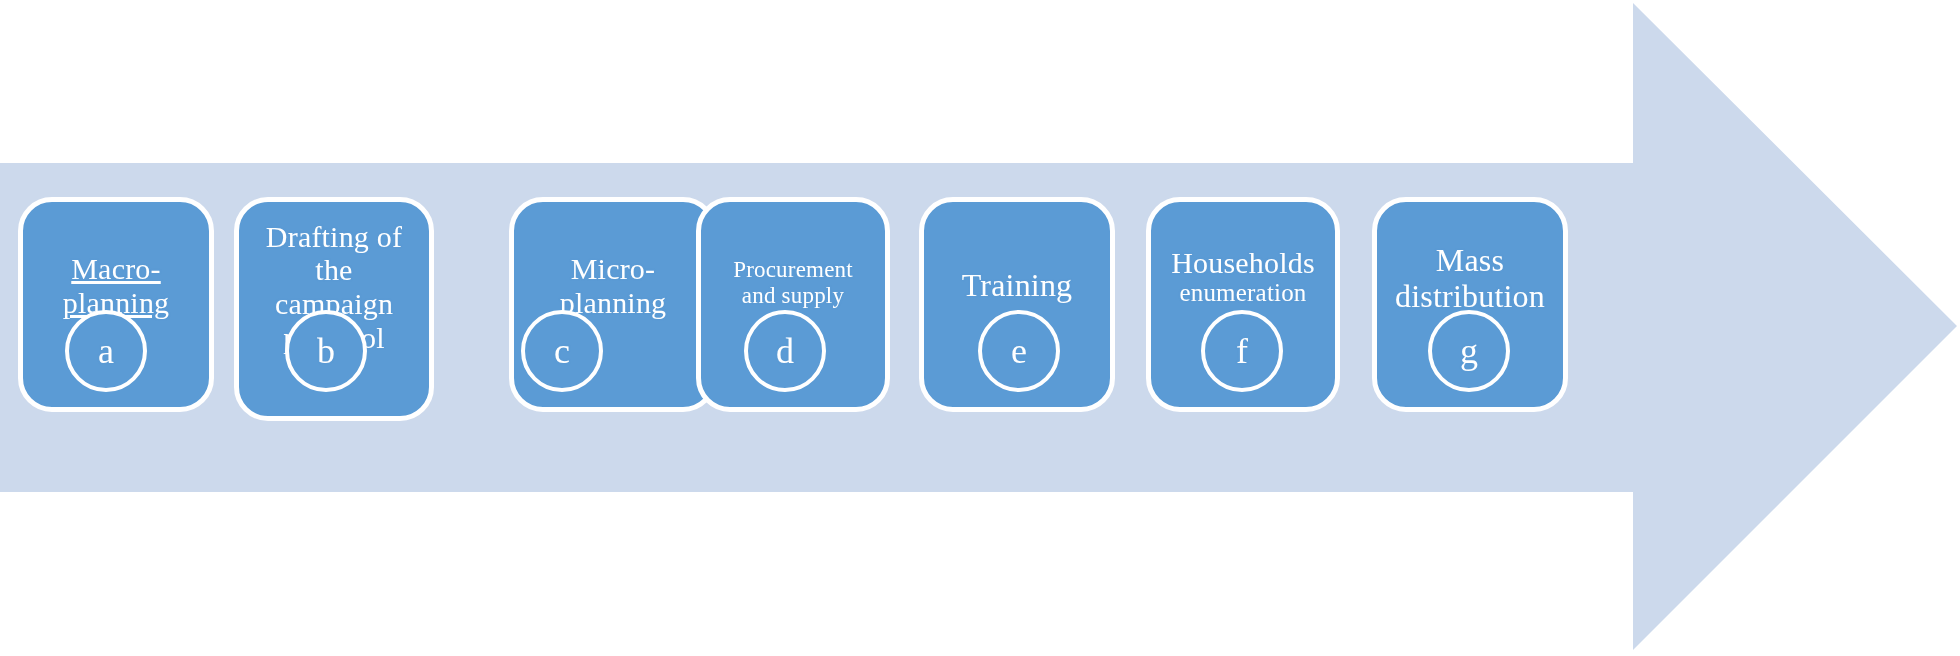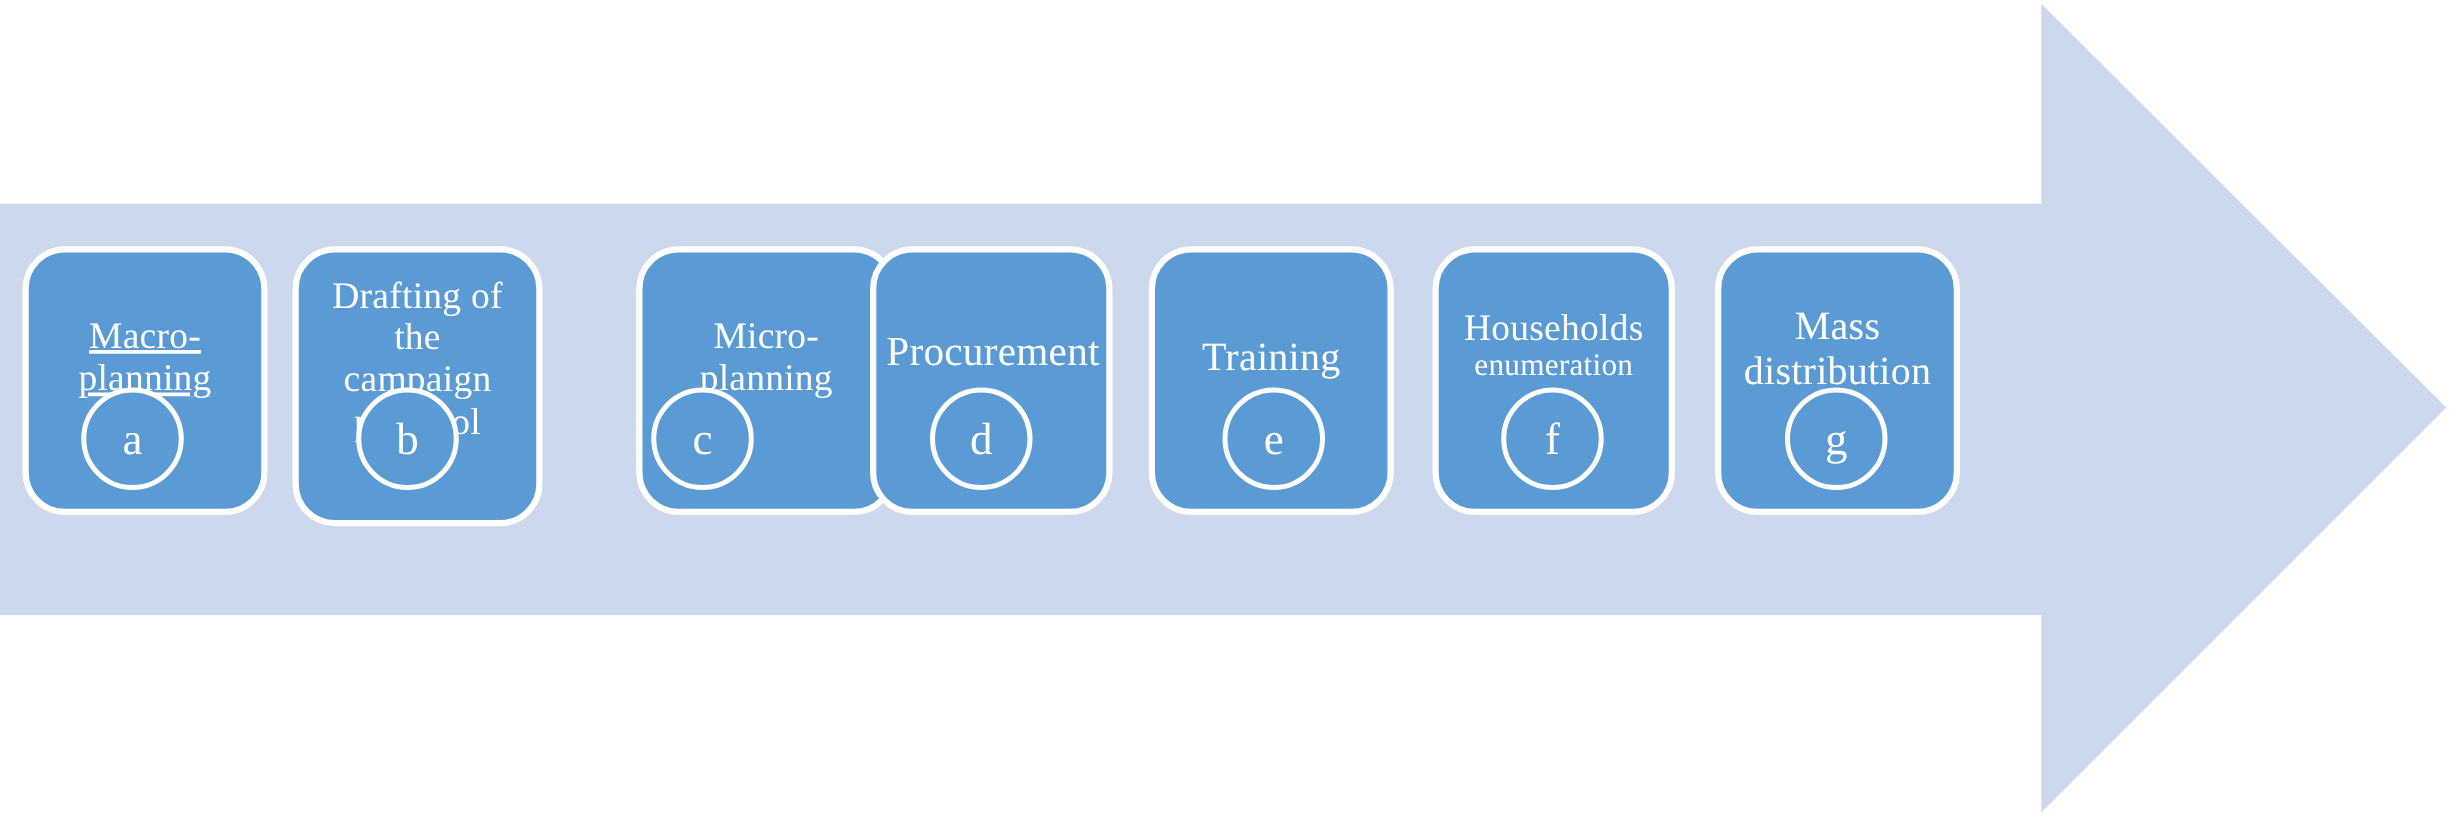--- a/index.html
+++ b/index.html
@@ -101,23 +101,24 @@
       </span>
     </div>
 
     <div class="step" style="left:461px; top:197px; width:208px; height:215px; font-size:30px;margin-left:48px;">
       <span class="step-label">
         <span class="l1">Micro-</span>
         <span class="l2">planning</span>
       </span>
     </div>
 
-    <div class="step" style="left:696px; top:197px; width:194px; height:215px; font-size:33px; padding-bottom:50px;">
+    <div class="step" style="left:696px; top:197px; width:194px; height:215px; font-size:23px; padding-bottom:50px;">
       <span class="step-label">
         <span class="l1">Procurement</span>
+        <span class="l2">and supply</span>
       </span>
     </div>
 
     <div class="step" style="left:919px; top:197px; width:196px; height:215px; font-size:32px;">
       <span class="step-label">
         <span class="l1">Training</span>
       </span>
     </div>
 
     <div class="step" style="left:1146px; top:197px; width:194px; height:215px; font-size:30px; padding-bottom:62px;">

